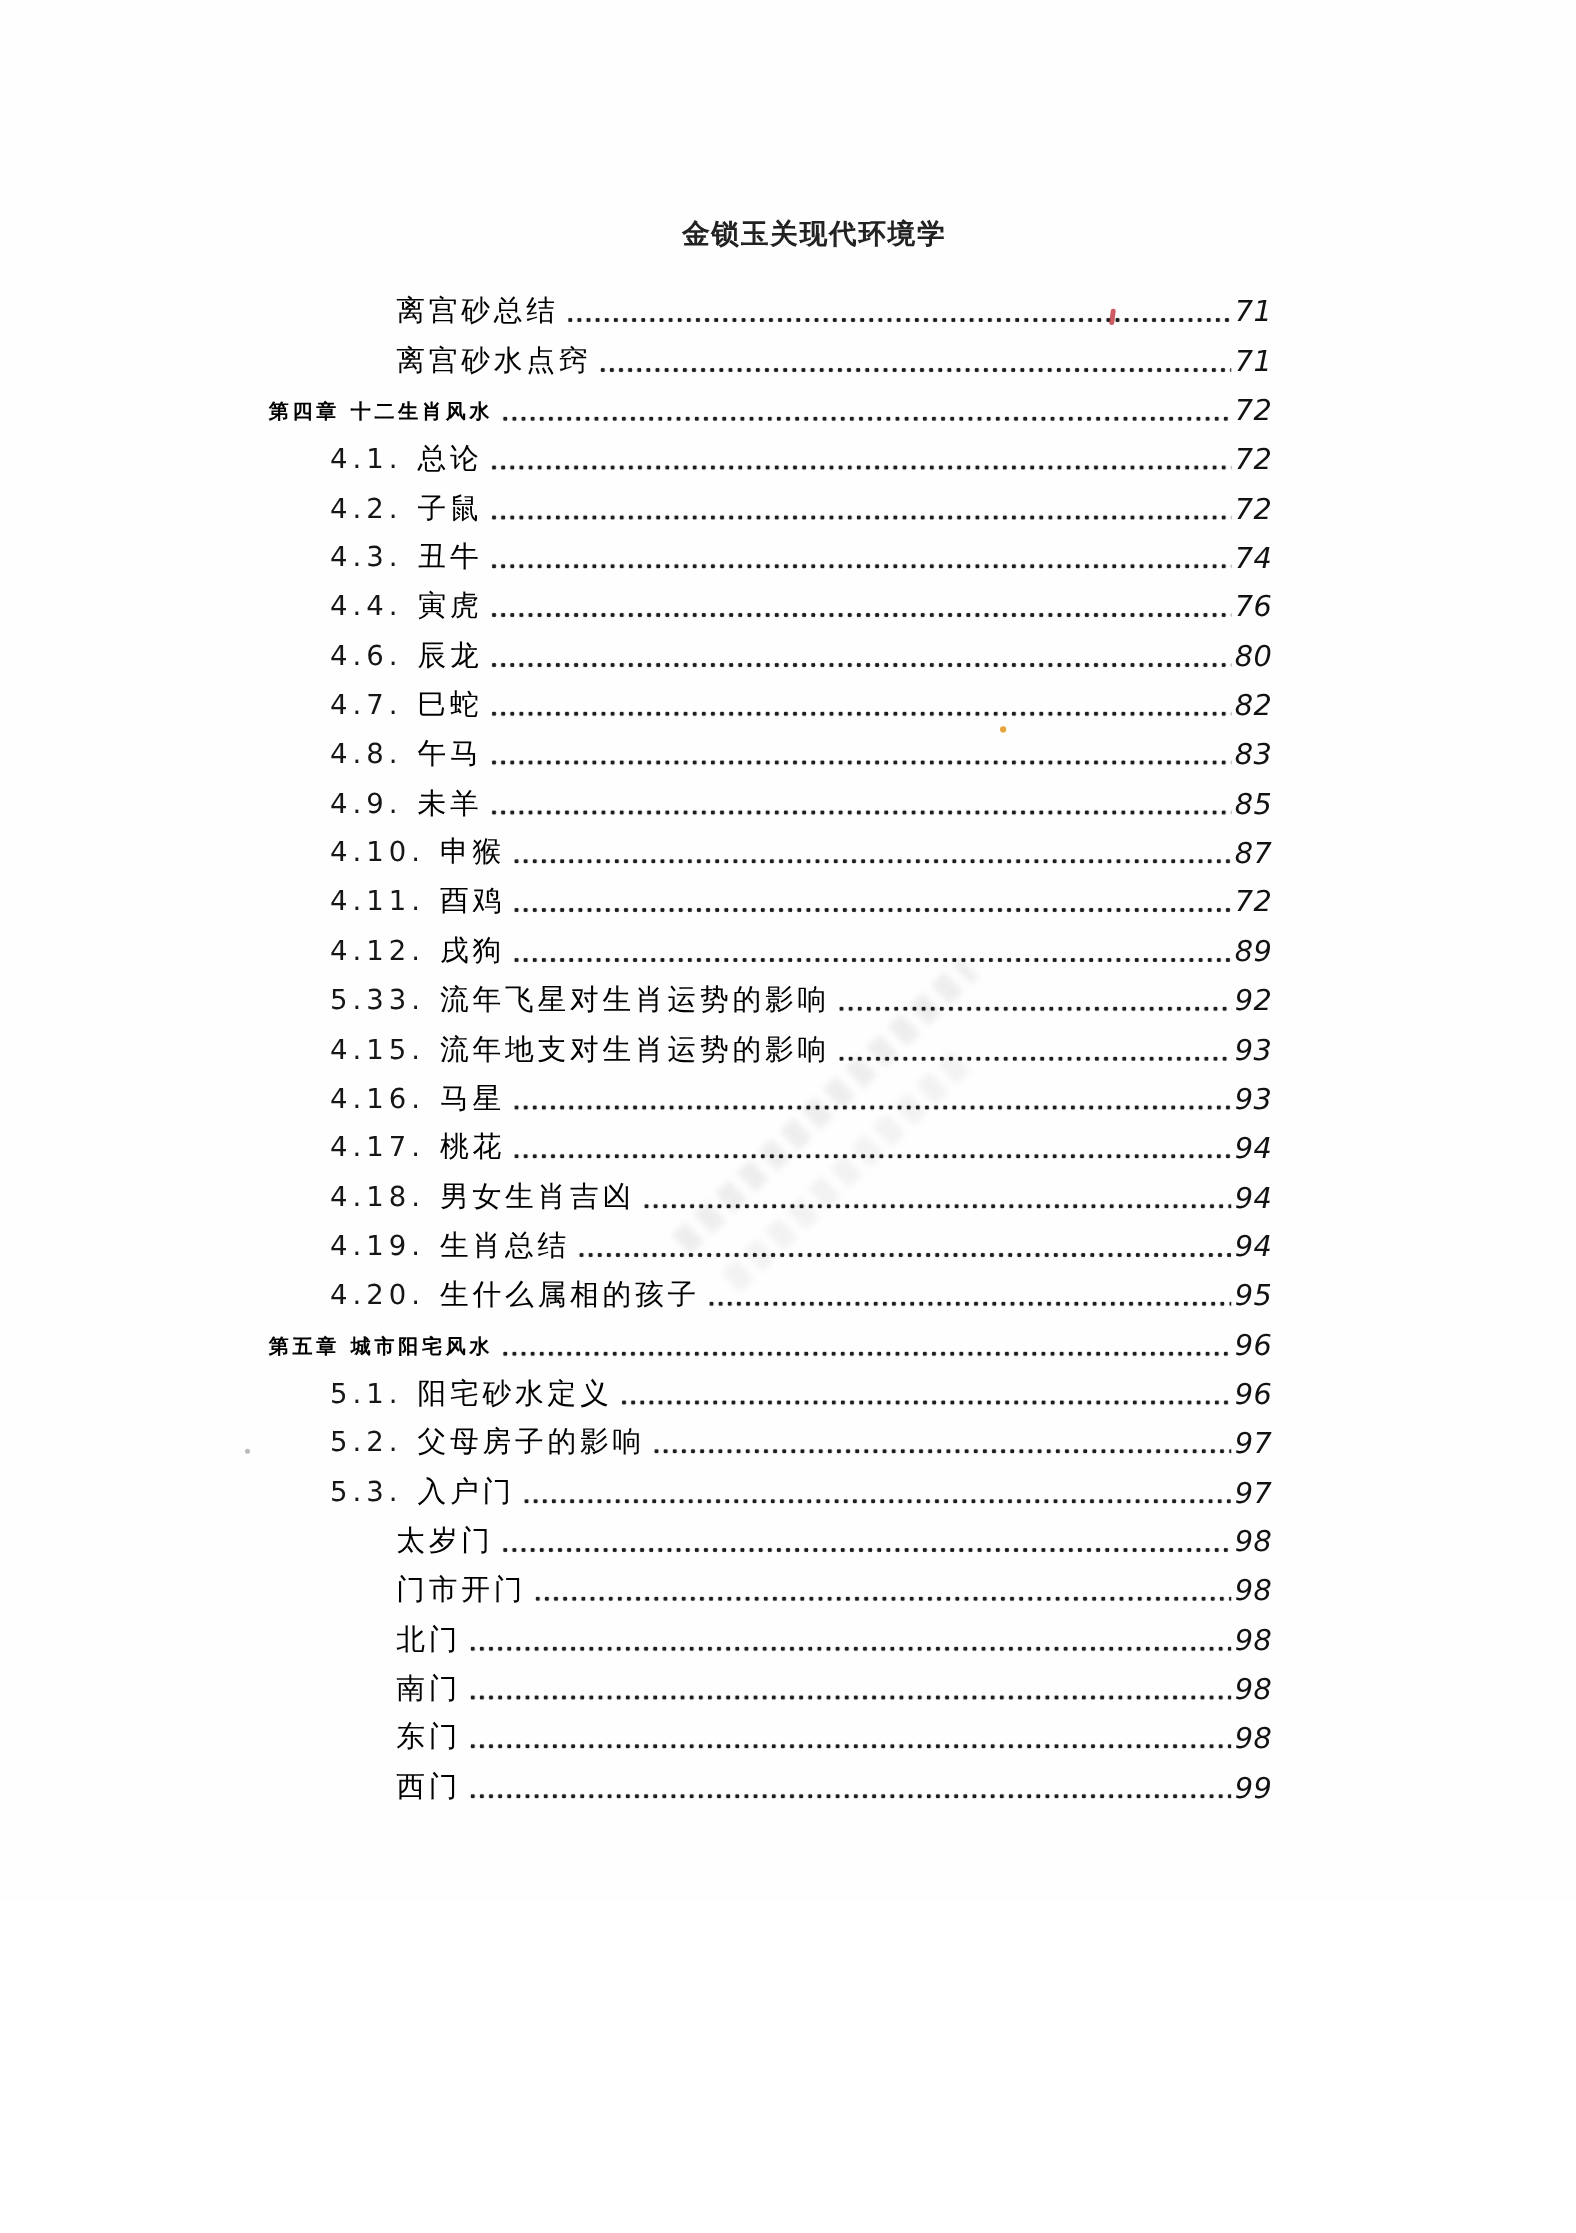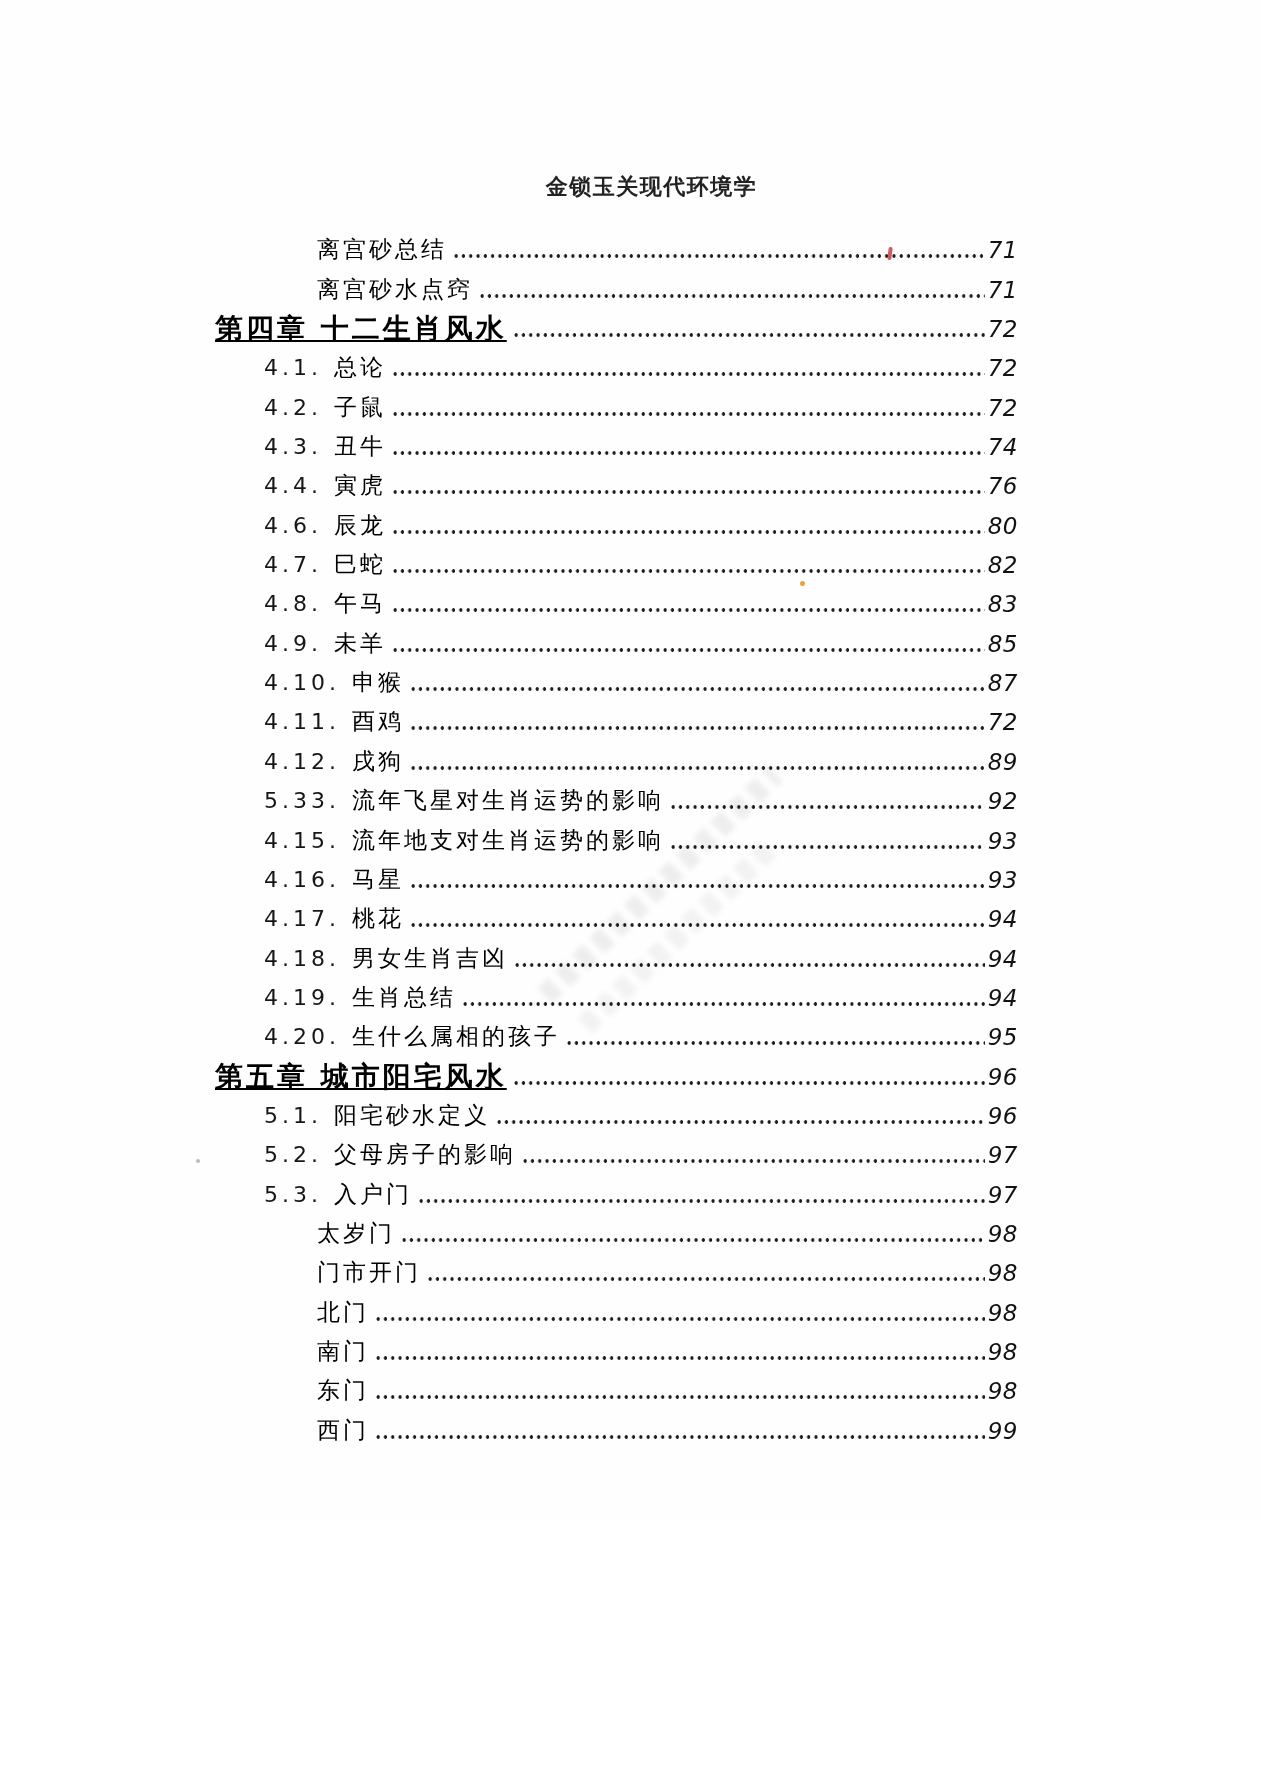--- a/index.html
+++ b/index.html
@@ -51,23 +51,22 @@
     margin-right: 12px;
     color: #161616;
   }
   .toc-label {
     font-size: 23px;
     line-height: 27px;
     letter-spacing: 3px;
     color: #000000;
   }
   .toc-row.level-0 .toc-label {
-    font-size: 28px;
+    font-size: 16px;
     font-weight: 600;
-    text-decoration: underline;
   }
   .toc-leader {
     flex: 1;
     height: 6px;
     margin: 0 3px 4px 7px;
     background-image: radial-gradient(circle at 2.2px 3px, #1c1c1c 1.55px, rgba(0,0,0,0) 1.95px);
     background-size: 7.3px 6px;
     background-repeat: repeat-x;
     background-position: left bottom;
   }

